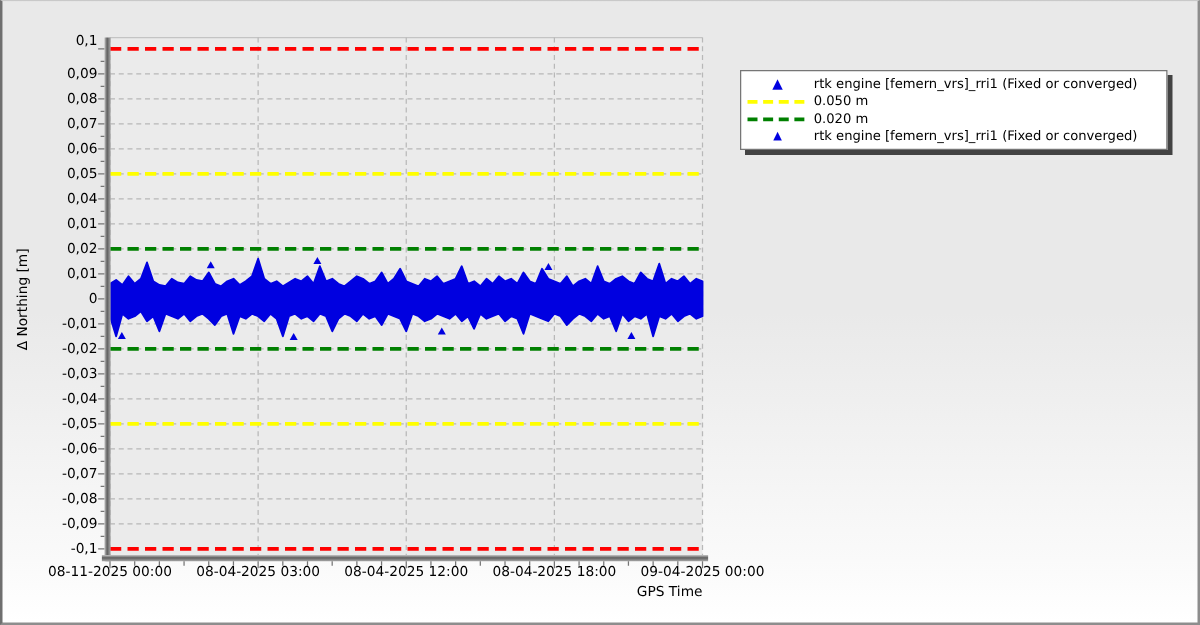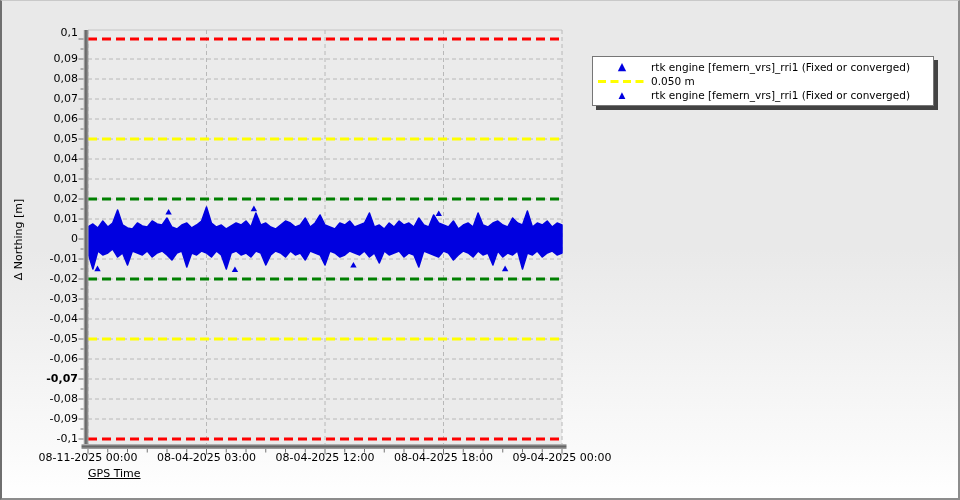--- a/index.html
+++ b/index.html
@@ -9,21 +9,21 @@
     background:linear-gradient(180deg,#e9e9e9 0%,#e9e9e9 50%,#fafafa 90%,#ffffff 100%);
     border:2px solid #8d8d8d;border-top:1px solid #c9c9c9;border-left-color:#6f6f6f;
     font-family:"DejaVu Sans","Liberation Sans",sans-serif;color:#000;
   }
   #plot-svg{position:absolute;left:0;top:0;}
   .tick-label{position:absolute;font-size:11px;color:#000;white-space:nowrap;}
   .ytick{width:56px;text-align:right;}
   .xtick{width:120px;text-align:center;}
   #ylabel{position:absolute;left:-48px;top:231px;width:130px;height:15px;font-size:11px;
     text-align:center;transform:rotate(-90deg);}
-  #xlabel{position:absolute;left:86px;top:466px;width:474px;text-align:left;font-size:11px;text-decoration:underline;}
+  #xlabel{position:absolute;left:86px;top:466px;width:474px;text-align:right;font-size:11px;}
   #legend{position:absolute;left:590px;top:55px;width:340px;background:#ffffff;
     border:1px solid #767676;box-shadow:4px 4px 0 rgba(25,25,25,0.8);padding:3px 0;}
   .lrow{display:flex;align-items:center;height:14px;font-size:10.5px;line-height:13px;}
   .lmark{width:58px;display:flex;justify-content:center;align-items:center;flex:none;}
   .llabel{flex:1;white-space:nowrap;overflow:hidden;}
   .tri{font-size:11px;line-height:10px;}
   .tri.small{font-size:9px;}
 </style>
 </head>
 <body>
@@ -174,21 +174,21 @@
       <div class="tick-label ytick" style="left: 20px; top: 171px;">0,01</div>
       <div class="tick-label ytick" style="left: 20px; top: 191px;">0,02</div>
       <div class="tick-label ytick" style="left: 20px; top: 211px;">0,01</div>
       <div class="tick-label ytick" style="left: 20px; top: 231px;">0</div>
       <div class="tick-label ytick" style="left: 20px; top: 251px;">-0,01</div>
       <div class="tick-label ytick" style="left: 20px; top: 271px;">-0,02</div>
       <div class="tick-label ytick" style="left: 20px; top: 291px;">-0,03</div>
       <div class="tick-label ytick" style="left: 20px; top: 311px;">-0,04</div>
       <div class="tick-label ytick" style="left: 20px; top: 331px;">-0,05</div>
       <div class="tick-label ytick" style="left: 20px; top: 351px;">-0,06</div>
-      <div class="tick-label ytick" style="left: 20px; top: 371px; font-weight: bold;">-0,07</div>
+      <div class="tick-label ytick" style="left: 20px; top: 371px;">-0,07</div>
       <div class="tick-label ytick" style="left: 20px; top: 391px;">-0,08</div>
       <div class="tick-label ytick" style="left: 20px; top: 411px;">-0,09</div>
       <div class="tick-label ytick" style="left: 20px; top: 431px;">-0,1</div>
       <div class="tick-label xtick" style="left: 26px; top: 450px;">08-11-2025 00:00</div>
       <div class="tick-label xtick" style="left: 144.5px; top: 450px;">08-04-2025 03:00</div>
       <div class="tick-label xtick" style="left: 263px; top: 450px;">08-04-2025 12:00</div>
       <div class="tick-label xtick" style="left: 381.5px; top: 450px;">08-04-2025 18:00</div>
       <div class="tick-label xtick" style="left: 500px; top: 450px;">09-04-2025 00:00</div>
     </div>
 
@@ -202,19 +202,27 @@
     <div class="lrow">
       <span class="lmark">
           <svg width="50" height="5">
             <line x1="1" y1="2.5" x2="49" y2="2.5" stroke-width="3" stroke-dasharray="8,4.5" stroke="#ffff00"></line>
           </svg>
         </span>
       <span class="llabel">0.050 m</span>
     </div>
     <div class="lrow">
       <span class="lmark">
+          <svg width="50" height="5">
+            <line x1="1" y1="2.5" x2="49" y2="2.5" stroke-width="3" stroke-dasharray="8,4.5" stroke="#008000"></line>
+          </svg>
+        </span>
+      <span class="llabel">0.020 m</span>
+    </div>
+    <div class="lrow">
+      <span class="lmark">
           <span class="tri small" style="color: rgb(0, 0, 224);">▲</span>
         </span>
       <span class="llabel">rtk engine [femern_vrs]_rri1 (Fixed or converged)</span>
     </div>
   </div>
 
 </div>
 
 </body></html>

